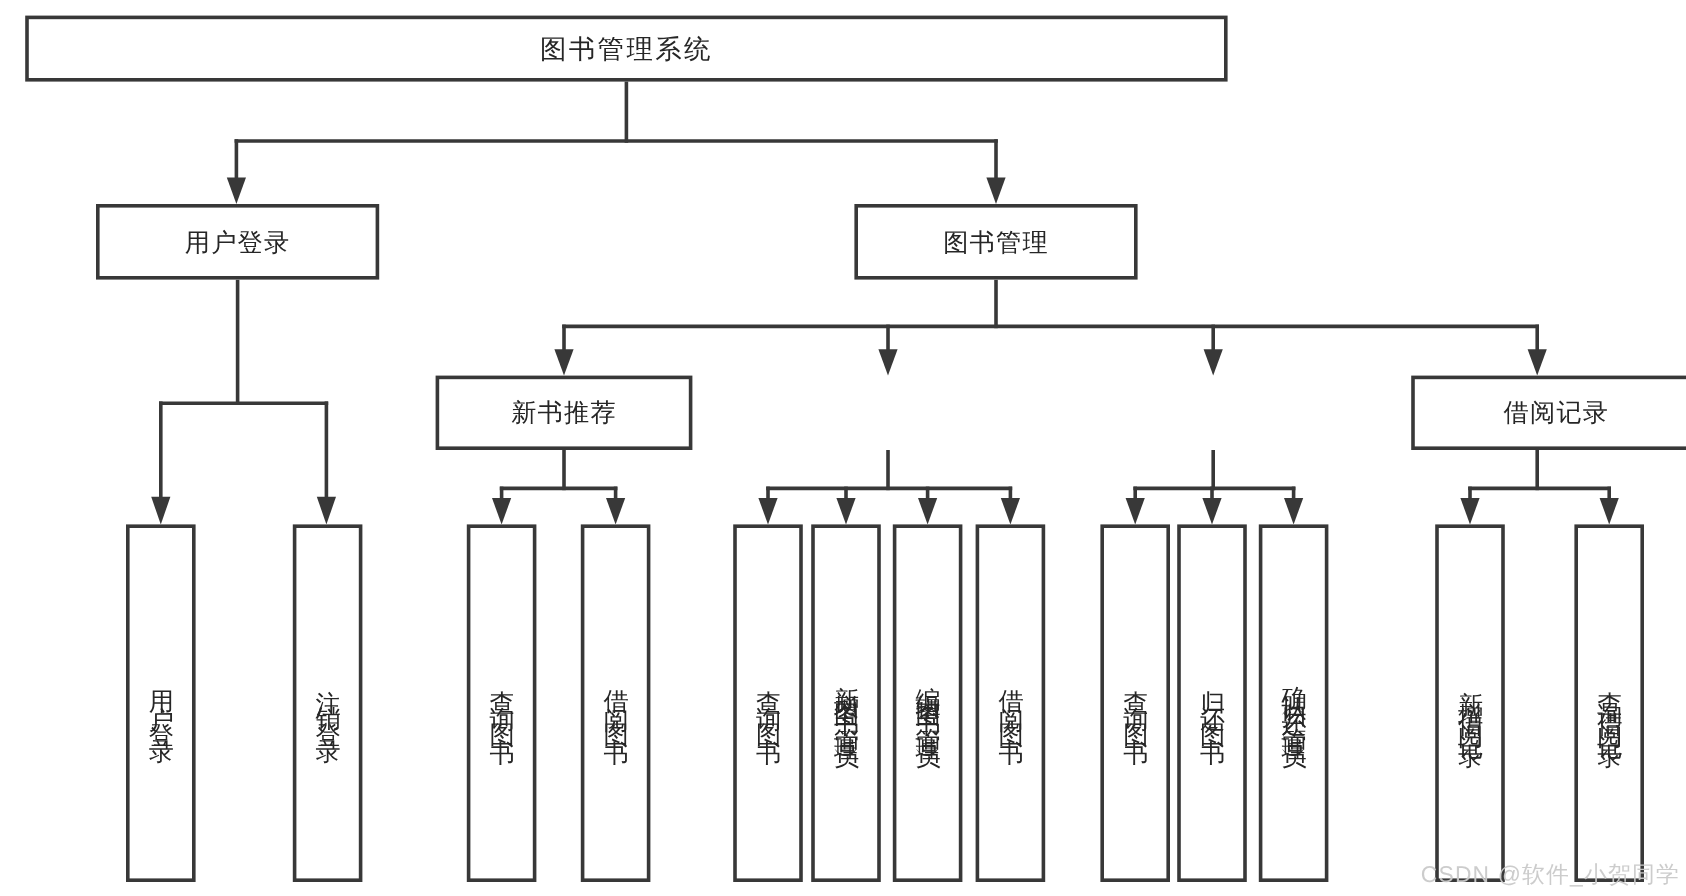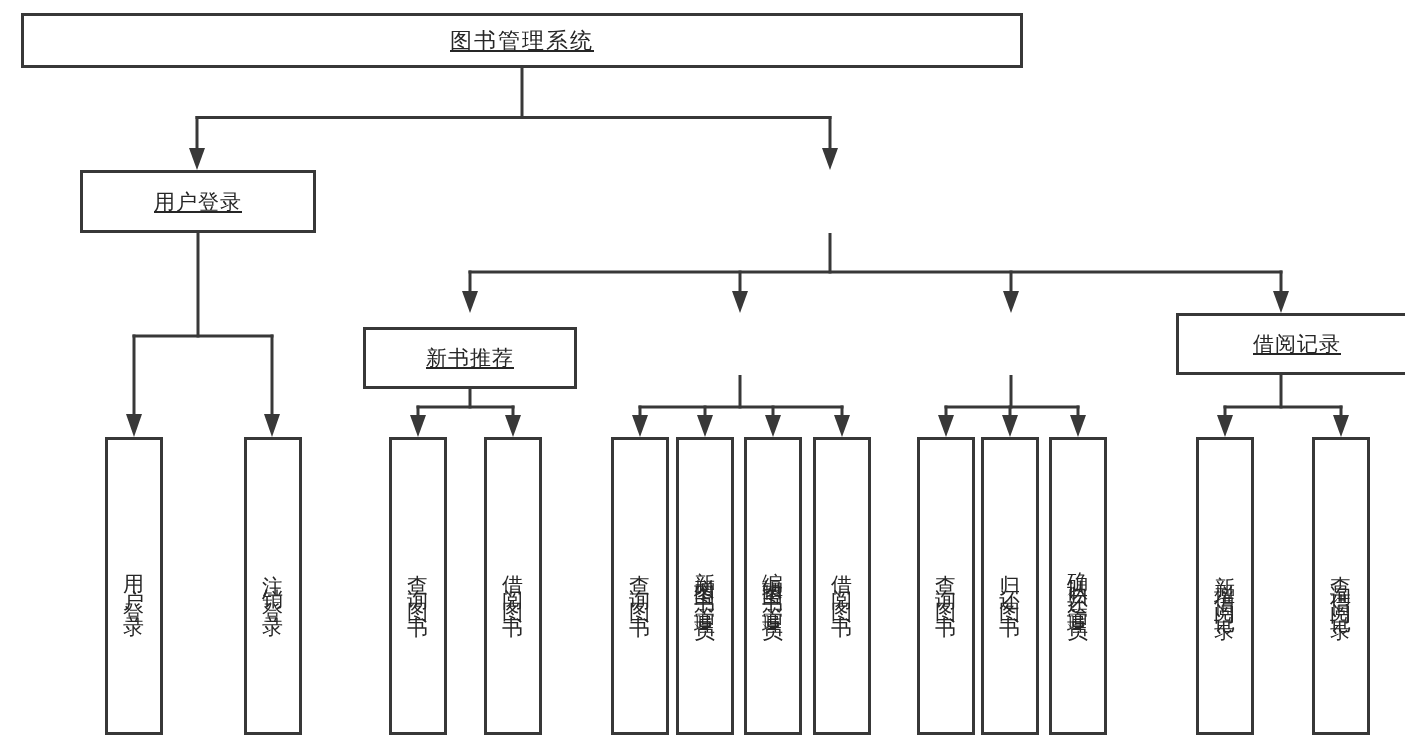--- a/index.html
+++ b/index.html
@@ -28,29 +28,28 @@
     background: #ffffff;
     display: flex;
     align-items: center;
     justify-content: center;
     color: #262626;
   }
   .h-label {
     font-size: 21px;
     letter-spacing: 1px;
     white-space: nowrap;
-    text-decoration: underline;
   }
   .root-box { left: 21px; top: 13px; width: 1002px; height: 55px; }
   .root-box .h-label { font-size: 22px; letter-spacing: 2px; }
 
   .n2a { left: 80px;  top: 170px; width: 236px; height: 63px; }
   .n2b { left: 712px; top: 170px; width: 236px; height: 63px; }
 
-  .n3a { left: 363px;  top: 327px; width: 214px; height: 62px; }
+  .n3a { left: 363px;  top: 313px; width: 214px; height: 62px; }
   .n3b { left: 634px;  top: 313px; width: 212px; height: 62px; }
   .n3c { left: 905px;  top: 313px; width: 212px; height: 62px; }
   .n3d { left: 1176px; top: 313px; width: 242px; height: 62px; }
 
   .leaf { top: 437px; width: 58px; height: 298px; }
   .v-label {
     writing-mode: vertical-rl;
     text-orientation: mixed;
     font-size: 21px;
     line-height: 1;
@@ -150,20 +149,23 @@
     </g>
   </svg>
 
   <div class="box root-box">
     <span class="h-label">图书管理系统</span>
   </div>
 
   <div class="box n2a">
     <span class="h-label">用户登录</span>
   </div>
+  <div class="box n2b">
+    <span class="h-label">图书管理</span>
+  </div>
 
   <div class="box n3a">
     <span class="h-label">新书推荐</span>
   </div>
   <div class="box n3d">
     <span class="h-label">借阅记录</span>
   </div>
 
   <div class="box leaf l01">
     <span class="v-label sp4">用户登录</span>
@@ -202,14 +204,15 @@
     <span class="v-label sp9">确认归还（管理员）</span>
   </div>
 
   <div class="box leaf l12">
     <span class="v-label sp6">新增借阅记录</span>
   </div>
   <div class="box leaf l13">
     <span class="v-label sp6">查询借阅记录</span>
   </div>
 
+  <div class="watermark">CSDN @软件_小贺同学</div>
 
 </div>
 
 </body></html>

